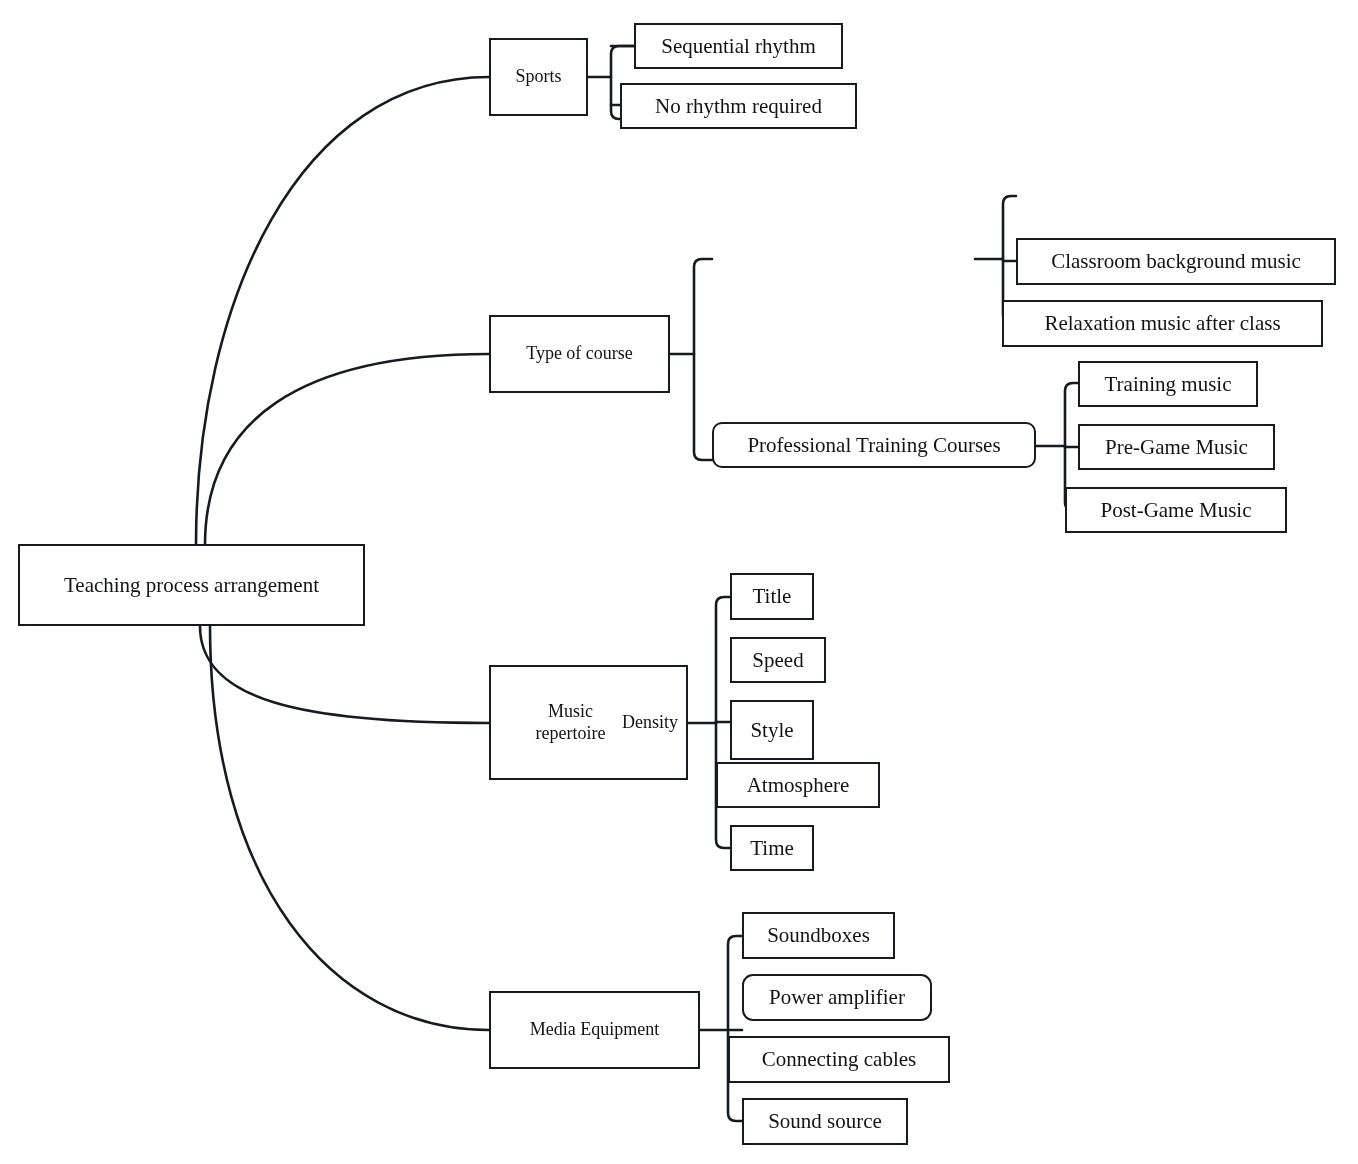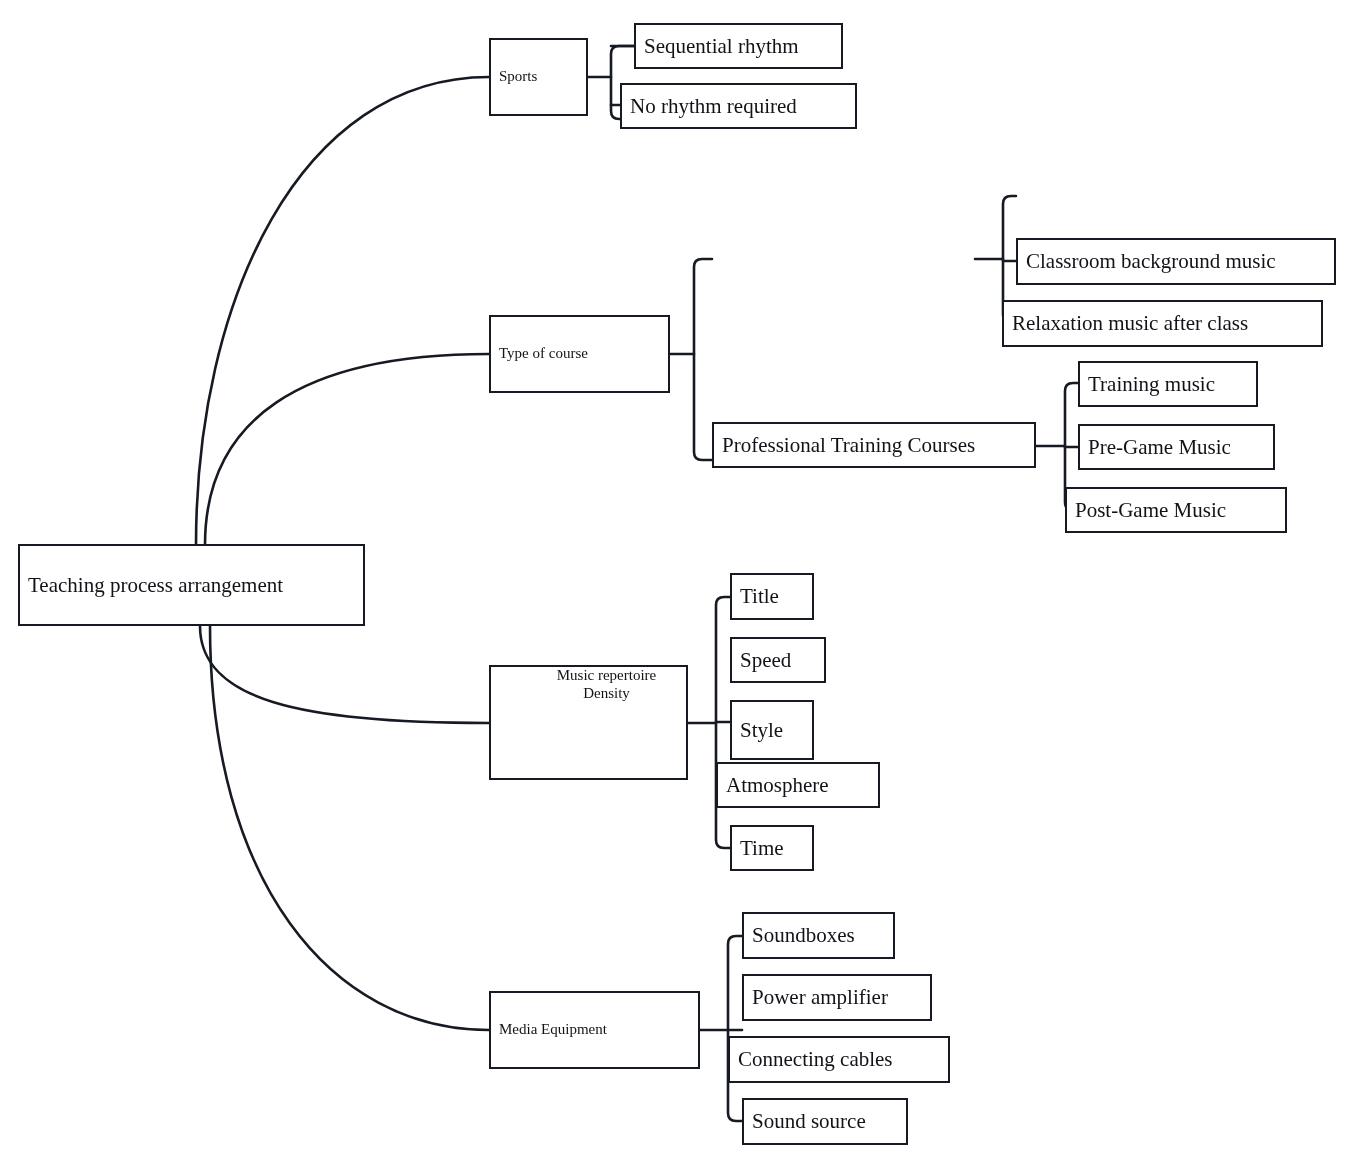--- a/index.html
+++ b/index.html
@@ -11,28 +11,29 @@
     overflow:hidden;
   }
   svg.edges{position:absolute;left:0;top:0;width:1358px;height:1164px;}
   .node{
     position:absolute;
     box-sizing:border-box;
     border:2.5px solid #161a22;
     background:#ffffff;
     display:flex;
     align-items:center;
+    justify-content:center;
     text-align:center;
     color:#111318;
     line-height:1.18;
     z-index:5;
   }
   .node span{display:block;padding:0 8px;}
   .root{font-size:21px;}
-  .lvl1{font-size:15px;}
+  .lvl1{font-size:18px;}
   .lvl2{font-size:21px;}
   .lvl3{font-size:21px;}
 </style>
 </head>
 <body>
 
 <div id="canvas">
 
   <svg class="edges" viewBox="0 0 1358 1164" xmlns="http://www.w3.org/2000/svg">
     <g fill="none" stroke="#161a22" stroke-width="2.6" stroke-linecap="round" stroke-linejoin="round">
@@ -89,34 +90,34 @@
     <span>Type of course</span>
   </div>
 
   <div class="node lvl3" style="left:1016px;top:238px;width:320px;height:47px;">
     <span>Classroom background music</span>
   </div>
   <div class="node lvl3" style="left:1002px;top:300px;width:321px;height:47px;">
     <span>Relaxation music after class</span>
   </div>
 
-  <div class="node lvl2" style="left:712px;top:422px;width:324px;height:46px;">
+  <div class="node lvl2" style="left:712px;top:422px;width:324px;height:46px;border-radius:10px;">
     <span>Professional Training Courses</span>
   </div>
   <div class="node lvl3" style="left:1078px;top:361px;width:180px;height:46px;">
     <span>Training music</span>
   </div>
   <div class="node lvl3" style="left:1078px;top:424px;width:197px;height:46px;">
     <span>Pre-Game Music</span>
   </div>
   <div class="node lvl3" style="left:1065px;top:487px;width:222px;height:46px;">
     <span>Post-Game Music</span>
   </div>
 
-  <div class="node lvl1" style="left:489px;top:665px;width:199px;height:115px;flex-direction:column;padding-left:36px;">
+  <div class="node lvl1" style="left:489px;top:665px;width:199px;height:115px;flex-direction:row;padding-left:36px;">
     <span>Music repertoire</span>
     <span>Density</span>
   </div>
   <div class="node lvl2" style="left:730px;top:573px;width:84px;height:47px;">
     <span>Title</span>
   </div>
   <div class="node lvl2" style="left:730px;top:637px;width:96px;height:46px;">
     <span>Speed</span>
   </div>
   <div class="node lvl2" style="left:730px;top:700px;width:84px;height:60px;">
@@ -128,21 +129,21 @@
   <div class="node lvl2" style="left:730px;top:825px;width:84px;height:46px;">
     <span>Time</span>
   </div>
 
   <div class="node lvl1" style="left:489px;top:991px;width:211px;height:78px;">
     <span>Media Equipment</span>
   </div>
   <div class="node lvl2" style="left:742px;top:912px;width:153px;height:47px;">
     <span>Soundboxes</span>
   </div>
-  <div class="node lvl2" style="left:742px;top:974px;width:190px;height:47px;">
+  <div class="node lvl2" style="left:742px;top:974px;width:190px;height:47px;border-radius:11px;">
     <span>Power amplifier</span>
   </div>
   <div class="node lvl2" style="left:728px;top:1036px;width:222px;height:47px;">
     <span>Connecting cables</span>
   </div>
   <div class="node lvl2" style="left:742px;top:1098px;width:166px;height:47px;">
     <span>Sound source</span>
   </div>
 
 </div>

